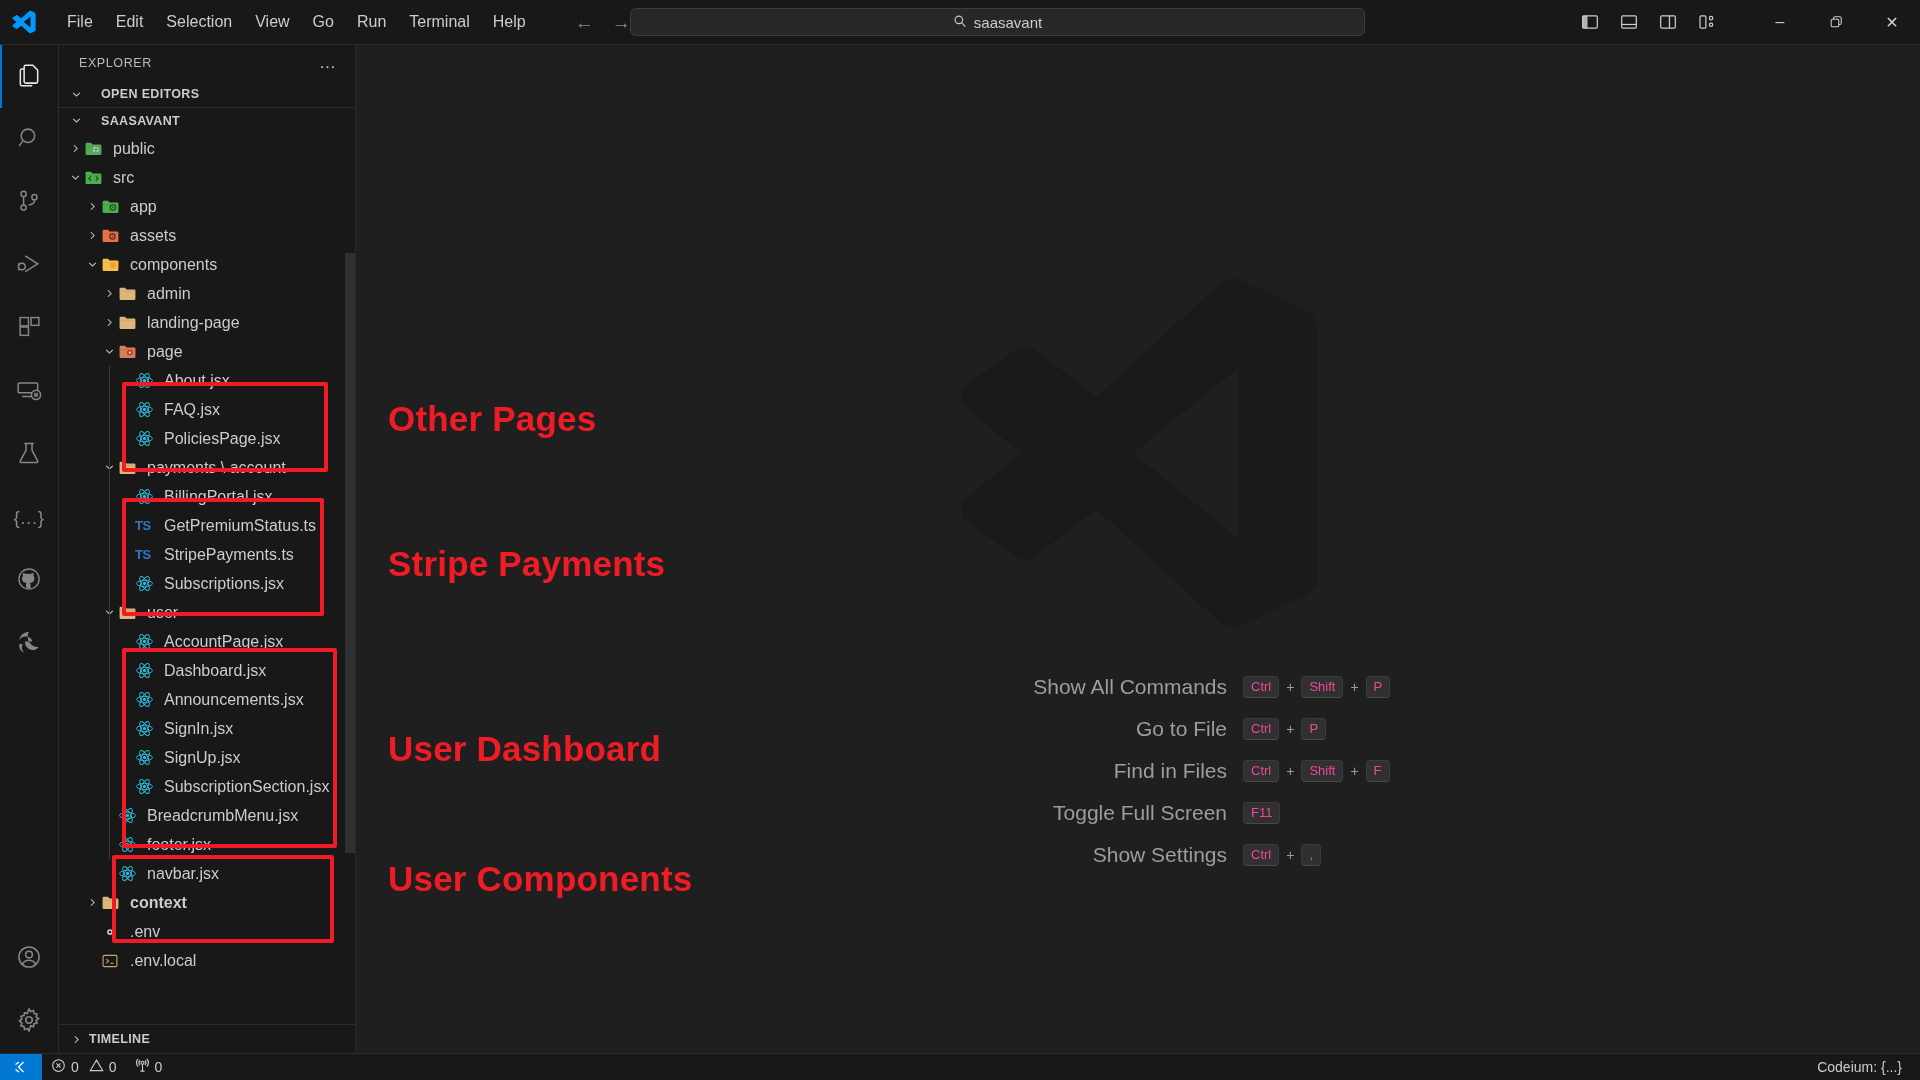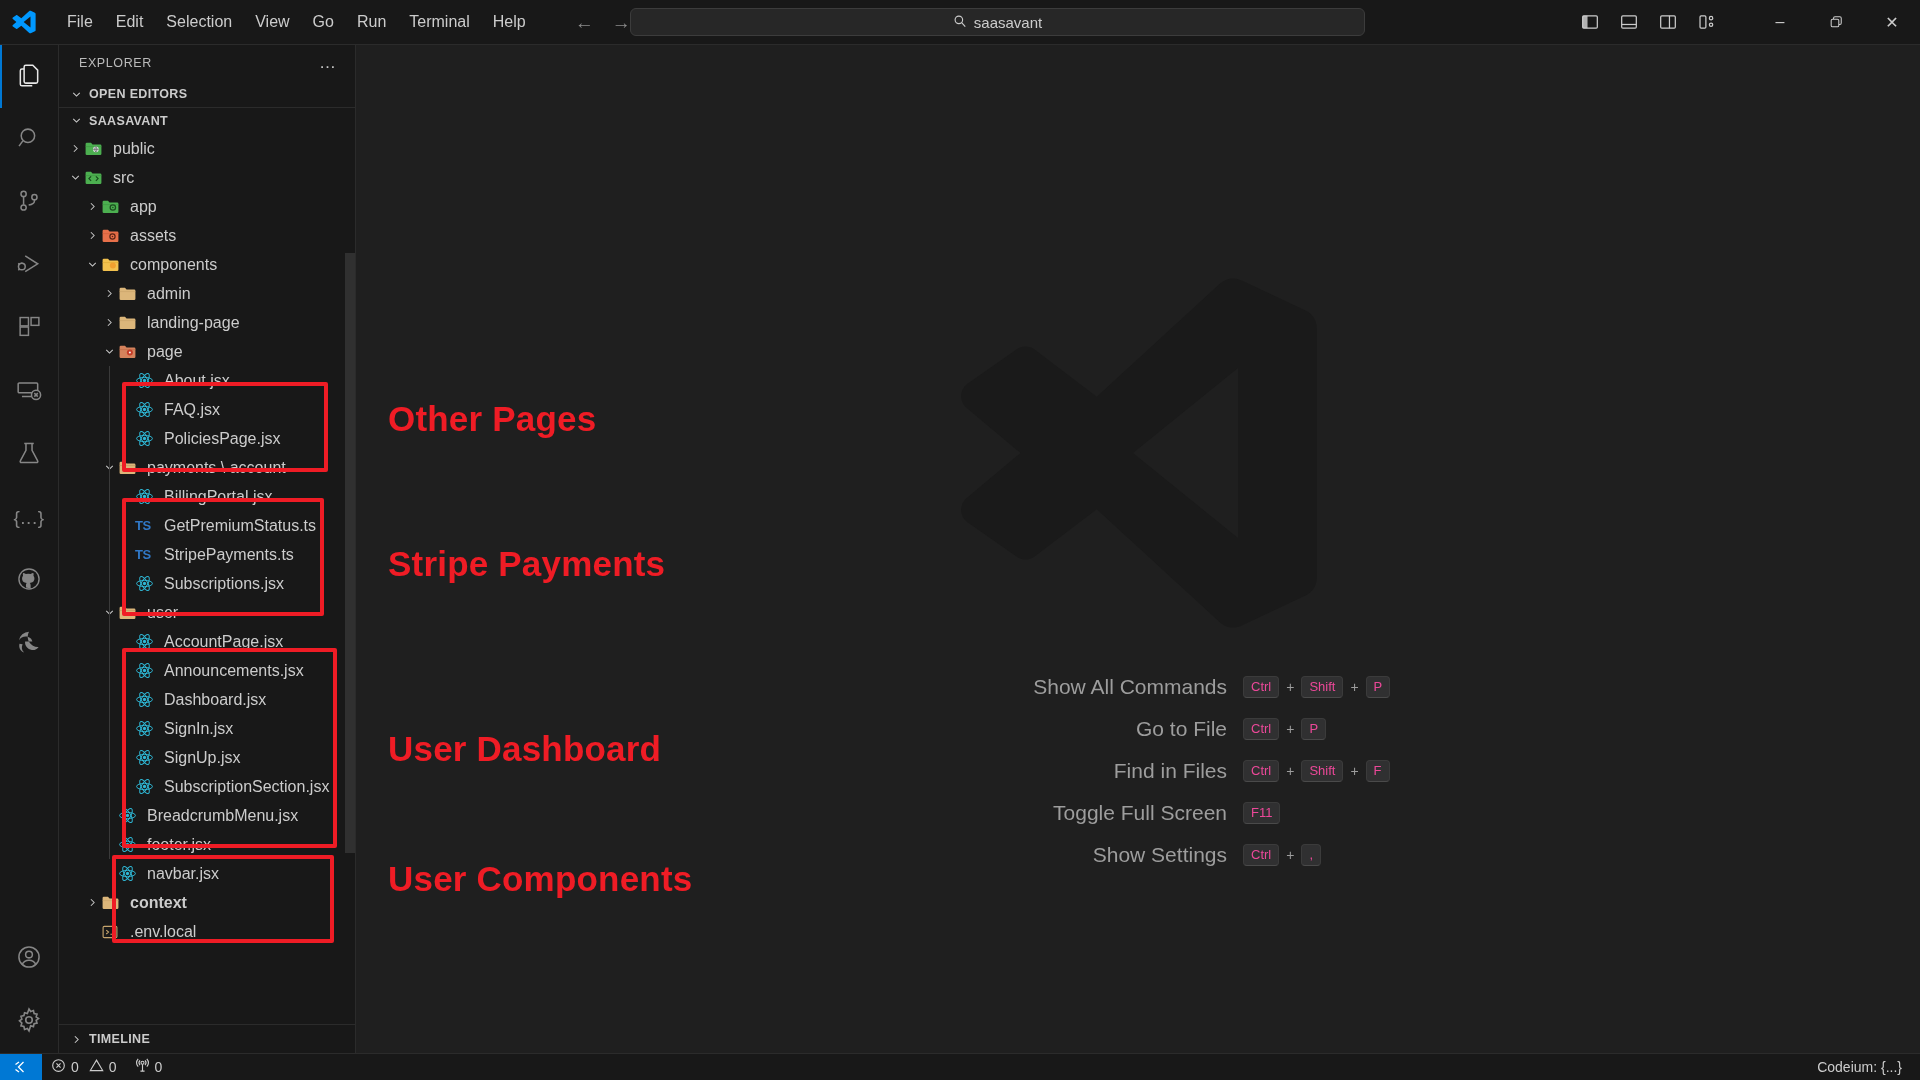--- a/index.html
+++ b/index.html
@@ -55,21 +55,21 @@
 
   
   .sidebar { width: 297px; background: #181818; display: flex; flex-direction: column; flex: 0 0 297px;
              border-right: 1px solid #2b2b2b; position: relative; }
   .sb-title {
     height: 36px; display: flex; align-items: center; justify-content: space-between;
     padding: 0 18px 0 20px; font-size: 12.5px; letter-spacing: .6px; color: #bbbbbb; text-transform: uppercase;
   }
   .sb-dots { color: #cccccc; font-size: 17px; letter-spacing: 1px; }
   .section-header {
-    height: 26px; display: flex; align-items: center; gap: 4px; padding-left: 8px;
+    height: 26px; display: flex; align-items: center; gap: 16px; padding-left: 8px;
     font-size: 12.5px; font-weight: bold; color: #cccccc; letter-spacing: .35px;
     border-top: 1px solid #2b2b2b;
   }
   .chev { width: 18px; display: inline-flex; align-items: center; justify-content: center; color: #cccccc; }
   .chev svg { display: block; }
   .tree { flex: 1; overflow: hidden; position: relative; padding-top: 1px; }
   .row {
     height: 29px; display: flex; align-items: center; font-size: 16px; color: #cccccc;
     white-space: nowrap; position: relative;
   }
@@ -558,33 +558,33 @@
           <div class="row" style="padding-left: 59px;">
             <span class="twisty"></span>
             <span class="ficon">
               <svg width="19" height="19" viewBox="0 0 24 24" fill="none" stroke="#2fb8d6" stroke-width="1.25">
                 <circle cx="12" cy="12" r="2.1" fill="#2fb8d6" stroke="none"></circle>
                 <ellipse cx="12" cy="12" rx="10" ry="4"></ellipse>
                 <ellipse cx="12" cy="12" rx="10" ry="4" transform="rotate(60 12 12)"></ellipse>
                 <ellipse cx="12" cy="12" rx="10" ry="4" transform="rotate(120 12 12)"></ellipse>
               </svg>
             </span>
+            <span class="fname">Dashboard.jsx</span>
+          </div>
+          <div class="row" style="padding-left: 59px;">
+            <span class="twisty"></span>
+            <span class="ficon">
+              <svg width="19" height="19" viewBox="0 0 24 24" fill="none" stroke="#2fb8d6" stroke-width="1.25">
+                <circle cx="12" cy="12" r="2.1" fill="#2fb8d6" stroke="none"></circle>
+                <ellipse cx="12" cy="12" rx="10" ry="4"></ellipse>
+                <ellipse cx="12" cy="12" rx="10" ry="4" transform="rotate(60 12 12)"></ellipse>
+                <ellipse cx="12" cy="12" rx="10" ry="4" transform="rotate(120 12 12)"></ellipse>
+              </svg>
+            </span>
             <span class="fname">Announcements.jsx</span>
-          </div>
-          <div class="row" style="padding-left: 59px;">
-            <span class="twisty"></span>
-            <span class="ficon">
-              <svg width="19" height="19" viewBox="0 0 24 24" fill="none" stroke="#2fb8d6" stroke-width="1.25">
-                <circle cx="12" cy="12" r="2.1" fill="#2fb8d6" stroke="none"></circle>
-                <ellipse cx="12" cy="12" rx="10" ry="4"></ellipse>
-                <ellipse cx="12" cy="12" rx="10" ry="4" transform="rotate(60 12 12)"></ellipse>
-                <ellipse cx="12" cy="12" rx="10" ry="4" transform="rotate(120 12 12)"></ellipse>
-              </svg>
-            </span>
-            <span class="fname">Dashboard.jsx</span>
           </div>
           <div class="row" style="padding-left: 59px;">
             <span class="twisty"></span>
             <span class="ficon">
               <svg width="19" height="19" viewBox="0 0 24 24" fill="none" stroke="#2fb8d6" stroke-width="1.25">
                 <circle cx="12" cy="12" r="2.1" fill="#2fb8d6" stroke="none"></circle>
                 <ellipse cx="12" cy="12" rx="10" ry="4"></ellipse>
                 <ellipse cx="12" cy="12" rx="10" ry="4" transform="rotate(60 12 12)"></ellipse>
                 <ellipse cx="12" cy="12" rx="10" ry="4" transform="rotate(120 12 12)"></ellipse>
               </svg>
@@ -657,20 +657,30 @@
                 <path d="M6 4 l4 4 -4 4"></path>
               </svg>
             </span>
             <span class="ficon">
               <svg width="19" height="19" viewBox="0 0 24 24">
                 <path d="M2 6.3a1.6 1.6 0 0 1 1.6-1.6h5.2l2 2.2h9.6A1.6 1.6 0 0 1 22 8.5v10.2a1.6 1.6 0 0 1-1.6 1.6H3.6A1.6 1.6 0 0 1 2 18.7z" fill="#dcb67a"></path>
                 <path d="M2 8.9h20v1.3H2z" fill="#c9a367" opacity=".55"></path>
               </svg>
             </span>
             <span class="fname">context</span>
+          </div>
+          <div class="row" style="padding-left: 25px;">
+            <span class="twisty"></span>
+            <span class="ficon">
+              <svg width="18" height="18" viewBox="0 0 24 24" fill="#d4d4d4">
+                <path d="M12 8.2A3.8 3.8 0 1 0 12 15.8 3.8 3.8 0 0 0 12 8.2zm0 5.6a1.8 1.8 0 1 1 0-3.6 1.8 1.8 0 0 1 0 3.6z"></path>
+                <path d="M12 1.4l1.7 2.4 2.9-.9.6 3 3 .6-.9 2.9 2.4 1.6-2.4 1.7.9 2.9-3 .6-.6 3-2.9-.9L12 22.6l-1.7-2.4-2.9.9-.6-3-3-.6.9-2.9L2.3 12l2.4-1.6-.9-2.9 3-.6.6-3 2.9.9z" opacity=".0"></path>
+              </svg>
+            </span>
+            <span class="fname">.env</span>
           </div>
           <div class="row" style="padding-left: 25px;">
             <span class="twisty"></span>
             <span class="ficon">
               <svg width="18" height="18" viewBox="0 0 24 24" fill="none" stroke="#c5a46d" stroke-width="1.5">
                 <rect x="2.8" y="4.5" width="18.4" height="15" rx="1.6"></rect>
                 <path d="M7 9.5 l3 2.6 -3 2.6 M12.5 15 h4.5"></path>
               </svg>
             </span>
             <span class="fname">.env.local</span>

